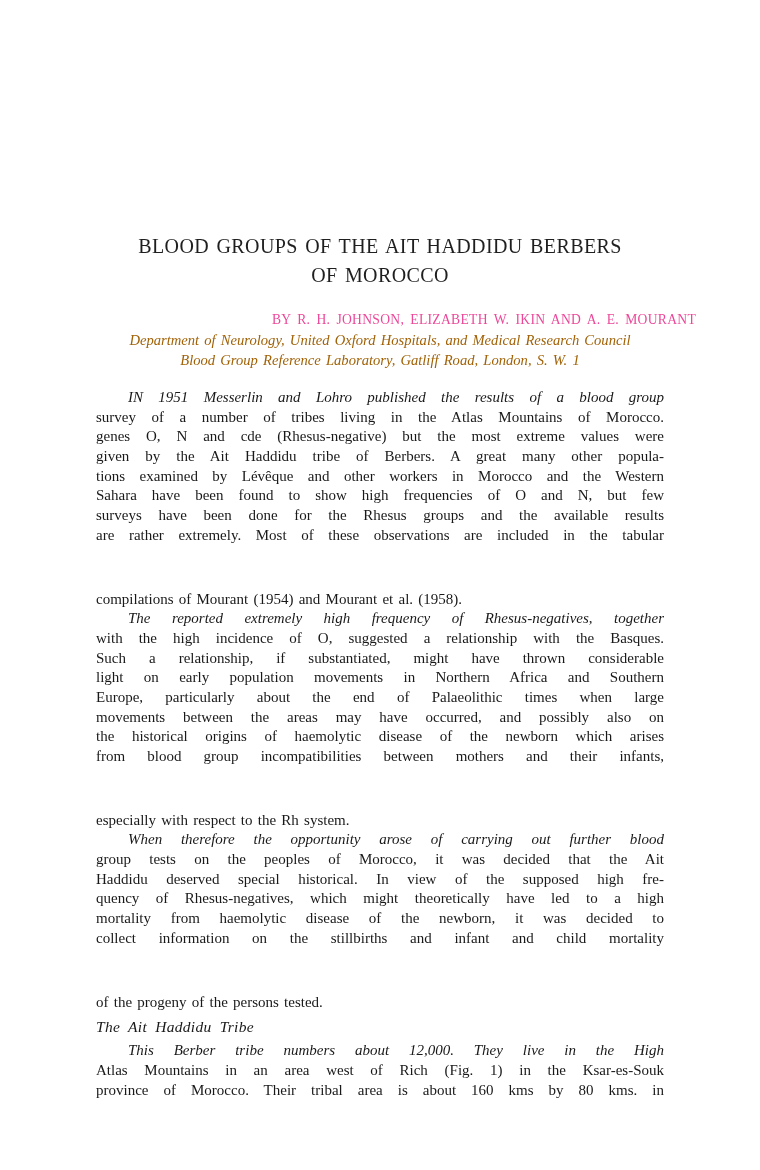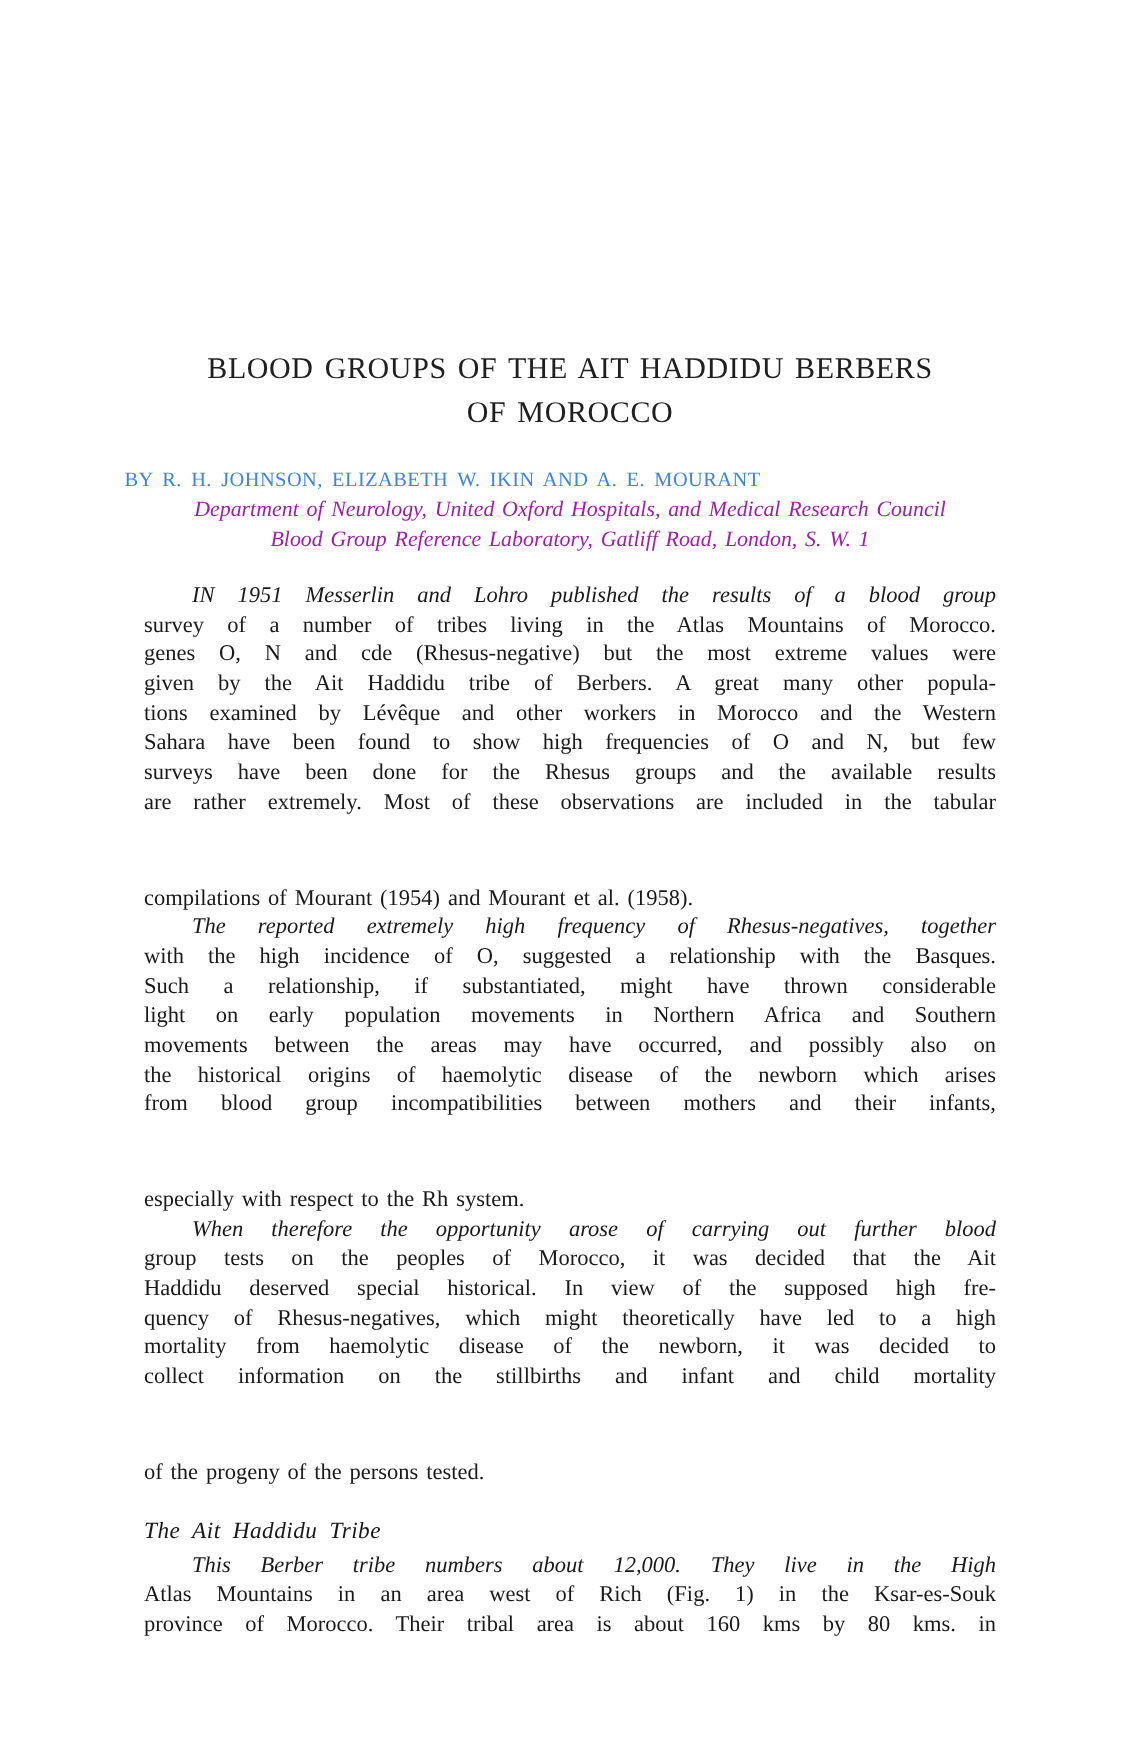--- a/index.html
+++ b/index.html
@@ -27,41 +27,41 @@
     top: 232px;
     text-align: center;
     font-size: 20px;
     line-height: 28.5px;
     letter-spacing: 0.4px;
     word-spacing: 2px;
     color: #1f1f1f;
   }
   .byline {
     position: absolute;
-    left: 83px;
+    left: 68px;
     width: 628px;
     top: 311px;
-    text-align: left;
+    text-align: right;
     font-size: 13.6px;
     line-height: 18px;
     letter-spacing: 0.3px;
     word-spacing: 2.5px;
-    color: #3b82f6;
+    color: #ec4899;
   }
   .affiliation {
     position: absolute;
     left: 66px;
     width: 628px;
     top: 331px;
     text-align: center;
     font-style: italic;
     font-size: 14.6px;
     line-height: 19.5px;
     word-spacing: 1.5px;
-    color: #a21caf;
+    color: #a16207;
   }
   .body-blocks {
     position: absolute;
     left: 96px;
     width: 568px;
     top: 388px;
     font-size: 15px;
     word-spacing: 1.5px;
     color: #191919;
   }
@@ -85,21 +85,21 @@
   }
   .line.last {
     text-align-last: left;
     white-space: normal;
     margin-top: 44px;
   }
   .section-heading {
     font-style: italic;
     font-size: 15.5px;
     line-height: 19.7px;
-    margin-top: 18px;
+    margin-top: 5px;
     margin-bottom: 4.5px;
     letter-spacing: 0.3px;
     word-spacing: 4px;
   }
 </style>
 </head>
 <body>
 
 <div class="page">
   <div class="title">
@@ -121,20 +121,21 @@
         <div class="line justified">Sahara have been found to show high frequencies of O and N, but few</div>
         <div class="line justified">surveys have been done for the Rhesus groups and the available results</div>
         <div class="line justified">are rather extremely.  Most of these observations are included in the tabular</div>
         <div class="line justified last">compilations of Mourant (1954) and Mourant et al. (1958).</div>
       </div>
       <div class="paragraph">
         <div class="line justified first">The reported extremely high frequency of Rhesus-negatives, together</div>
         <div class="line justified">with the high incidence of O, suggested a relationship with the Basques.</div>
         <div class="line justified">Such a relationship, if substantiated, might have thrown considerable</div>
         <div class="line justified">light on early population movements in Northern Africa and Southern</div>
+        <div class="line justified">Europe, particularly about the end of Palaeolithic times when large</div>
         <div class="line justified">movements between the areas may have occurred, and possibly also on</div>
         <div class="line justified">the historical origins of haemolytic disease of the newborn which arises</div>
         <div class="line justified">from blood group incompatibilities between mothers and their infants,</div>
         <div class="line justified last">especially with respect to the Rh system.</div>
       </div>
       <div class="paragraph">
         <div class="line justified first">When therefore the opportunity arose of carrying out further blood</div>
         <div class="line justified">group tests on the peoples of Morocco, it was decided that the Ait</div>
         <div class="line justified">Haddidu deserved special historical.  In view of the supposed high fre-</div>
         <div class="line justified">quency of Rhesus-negatives, which might theoretically have led to a high</div>

